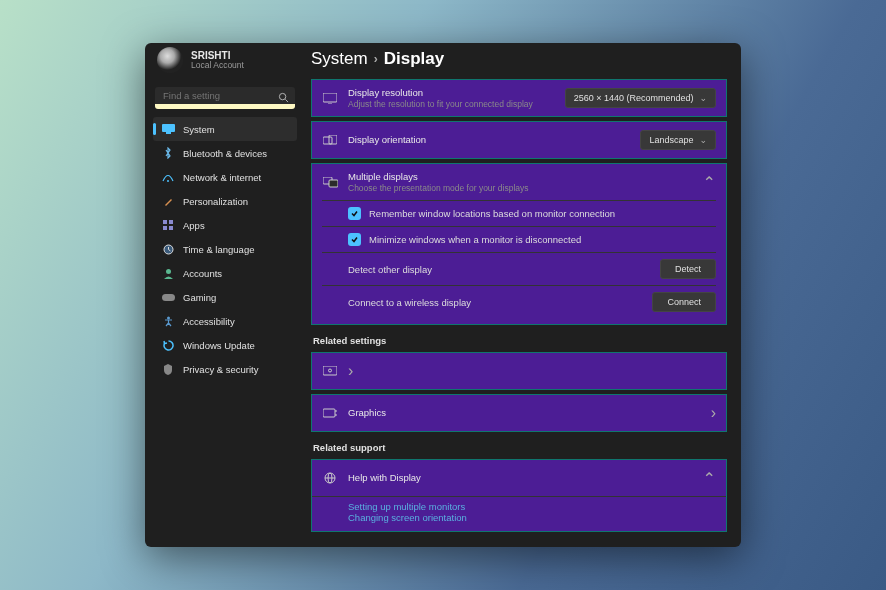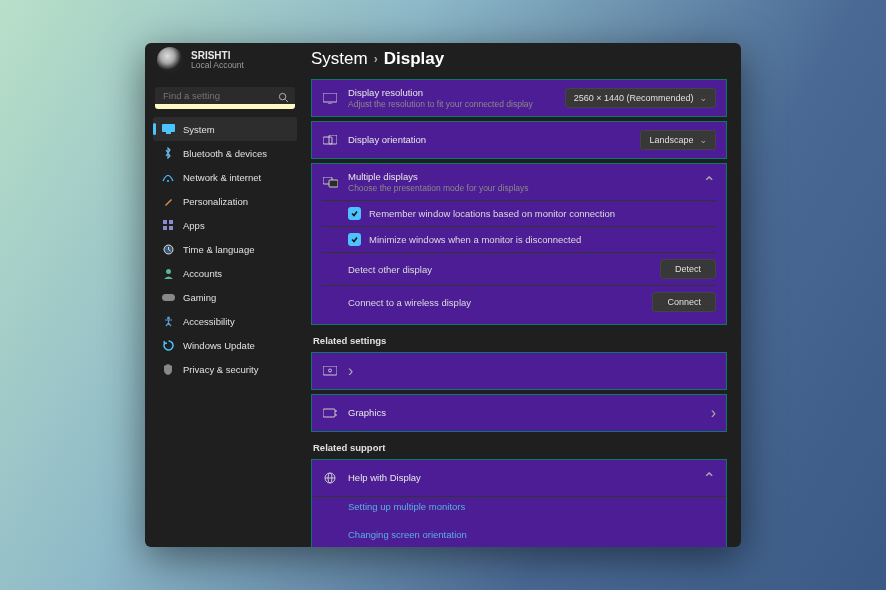--- a/index.html
+++ b/index.html
@@ -123,21 +123,21 @@
   }
   .btn {
     background: #383838; border: 1px solid #444; border-radius: 3px;
     padding: 4px 14px; color: #e0e0e0; font-size: 9px; cursor: pointer;
   }
   .section-label {
     color: #e0e0e0; font-size: 9.5px; font-weight: 600;
     margin: 10px 0 6px 2px;
   }
   .chevron-right { color: #aaa; }
-  .help-links { padding: 4px 10px 8px 36px; display: flex; flex-direction: column; gap: 17px; border-top: 1px solid #333;}
+  .help-links { padding: 4px 10px 8px 36px; display: flex; flex-direction: column; gap: 0; border-top: 1px solid #333;}
   .help-link { color: #5ab0e0; font-size: 9.5px; cursor: pointer; }
 </style>
 </head>
 <body>
 
 <div class="window">
 
 
   <div class="body">
     <div class="sidebar">

